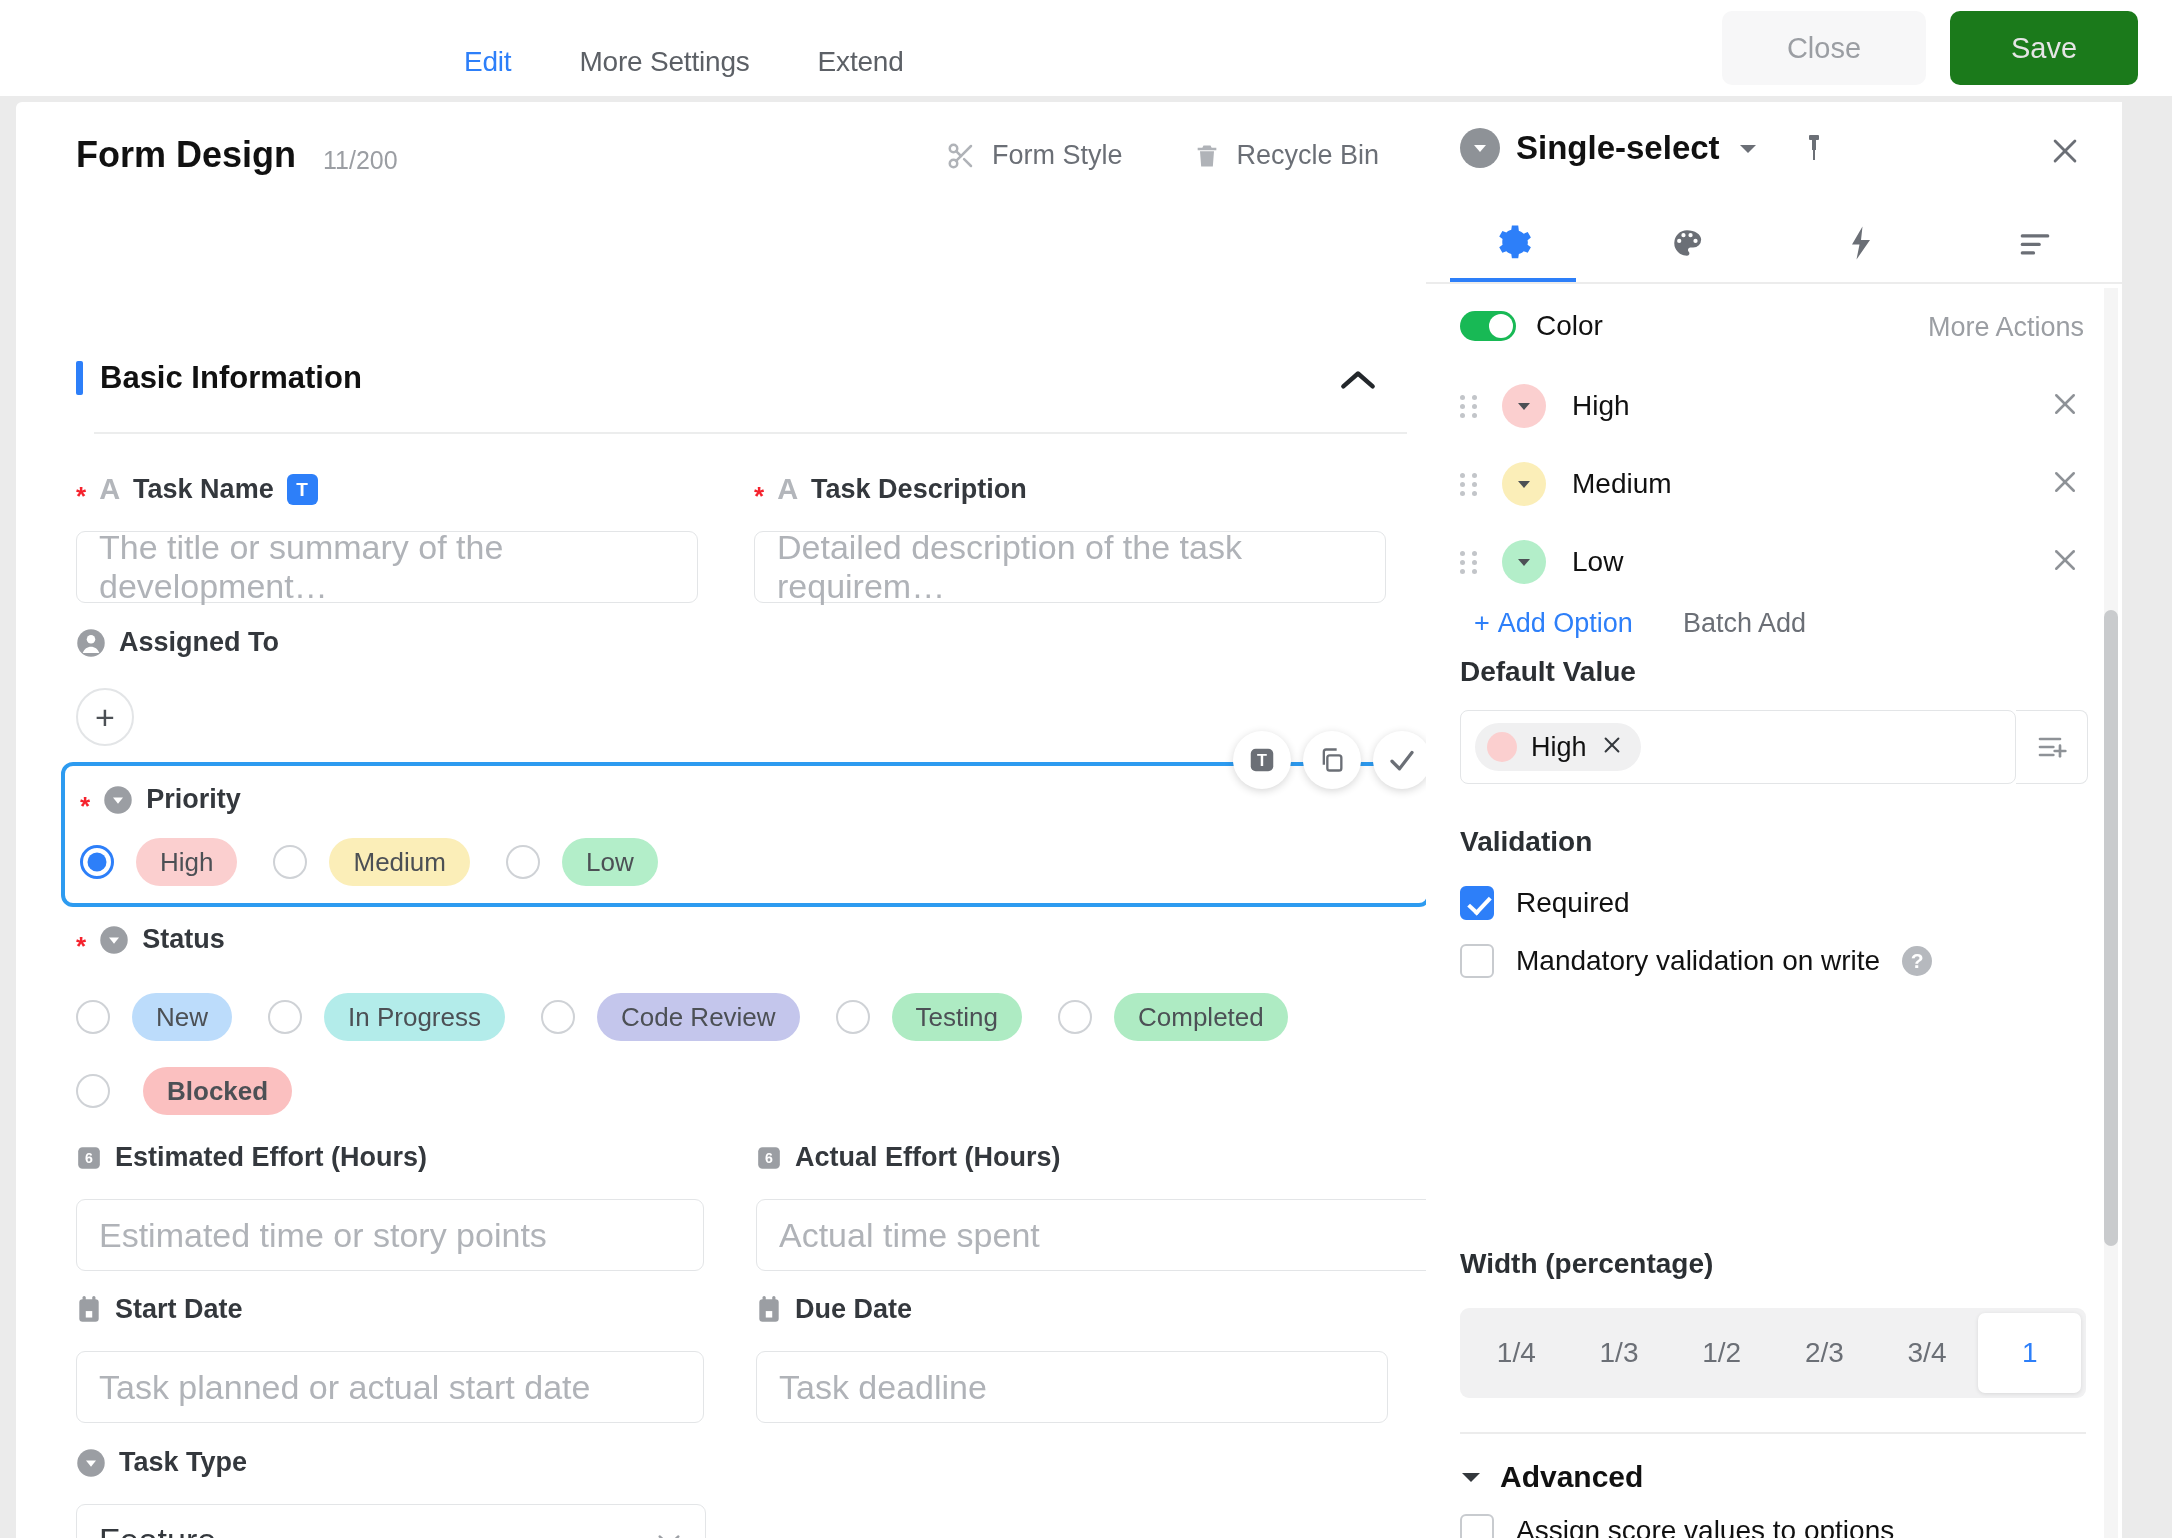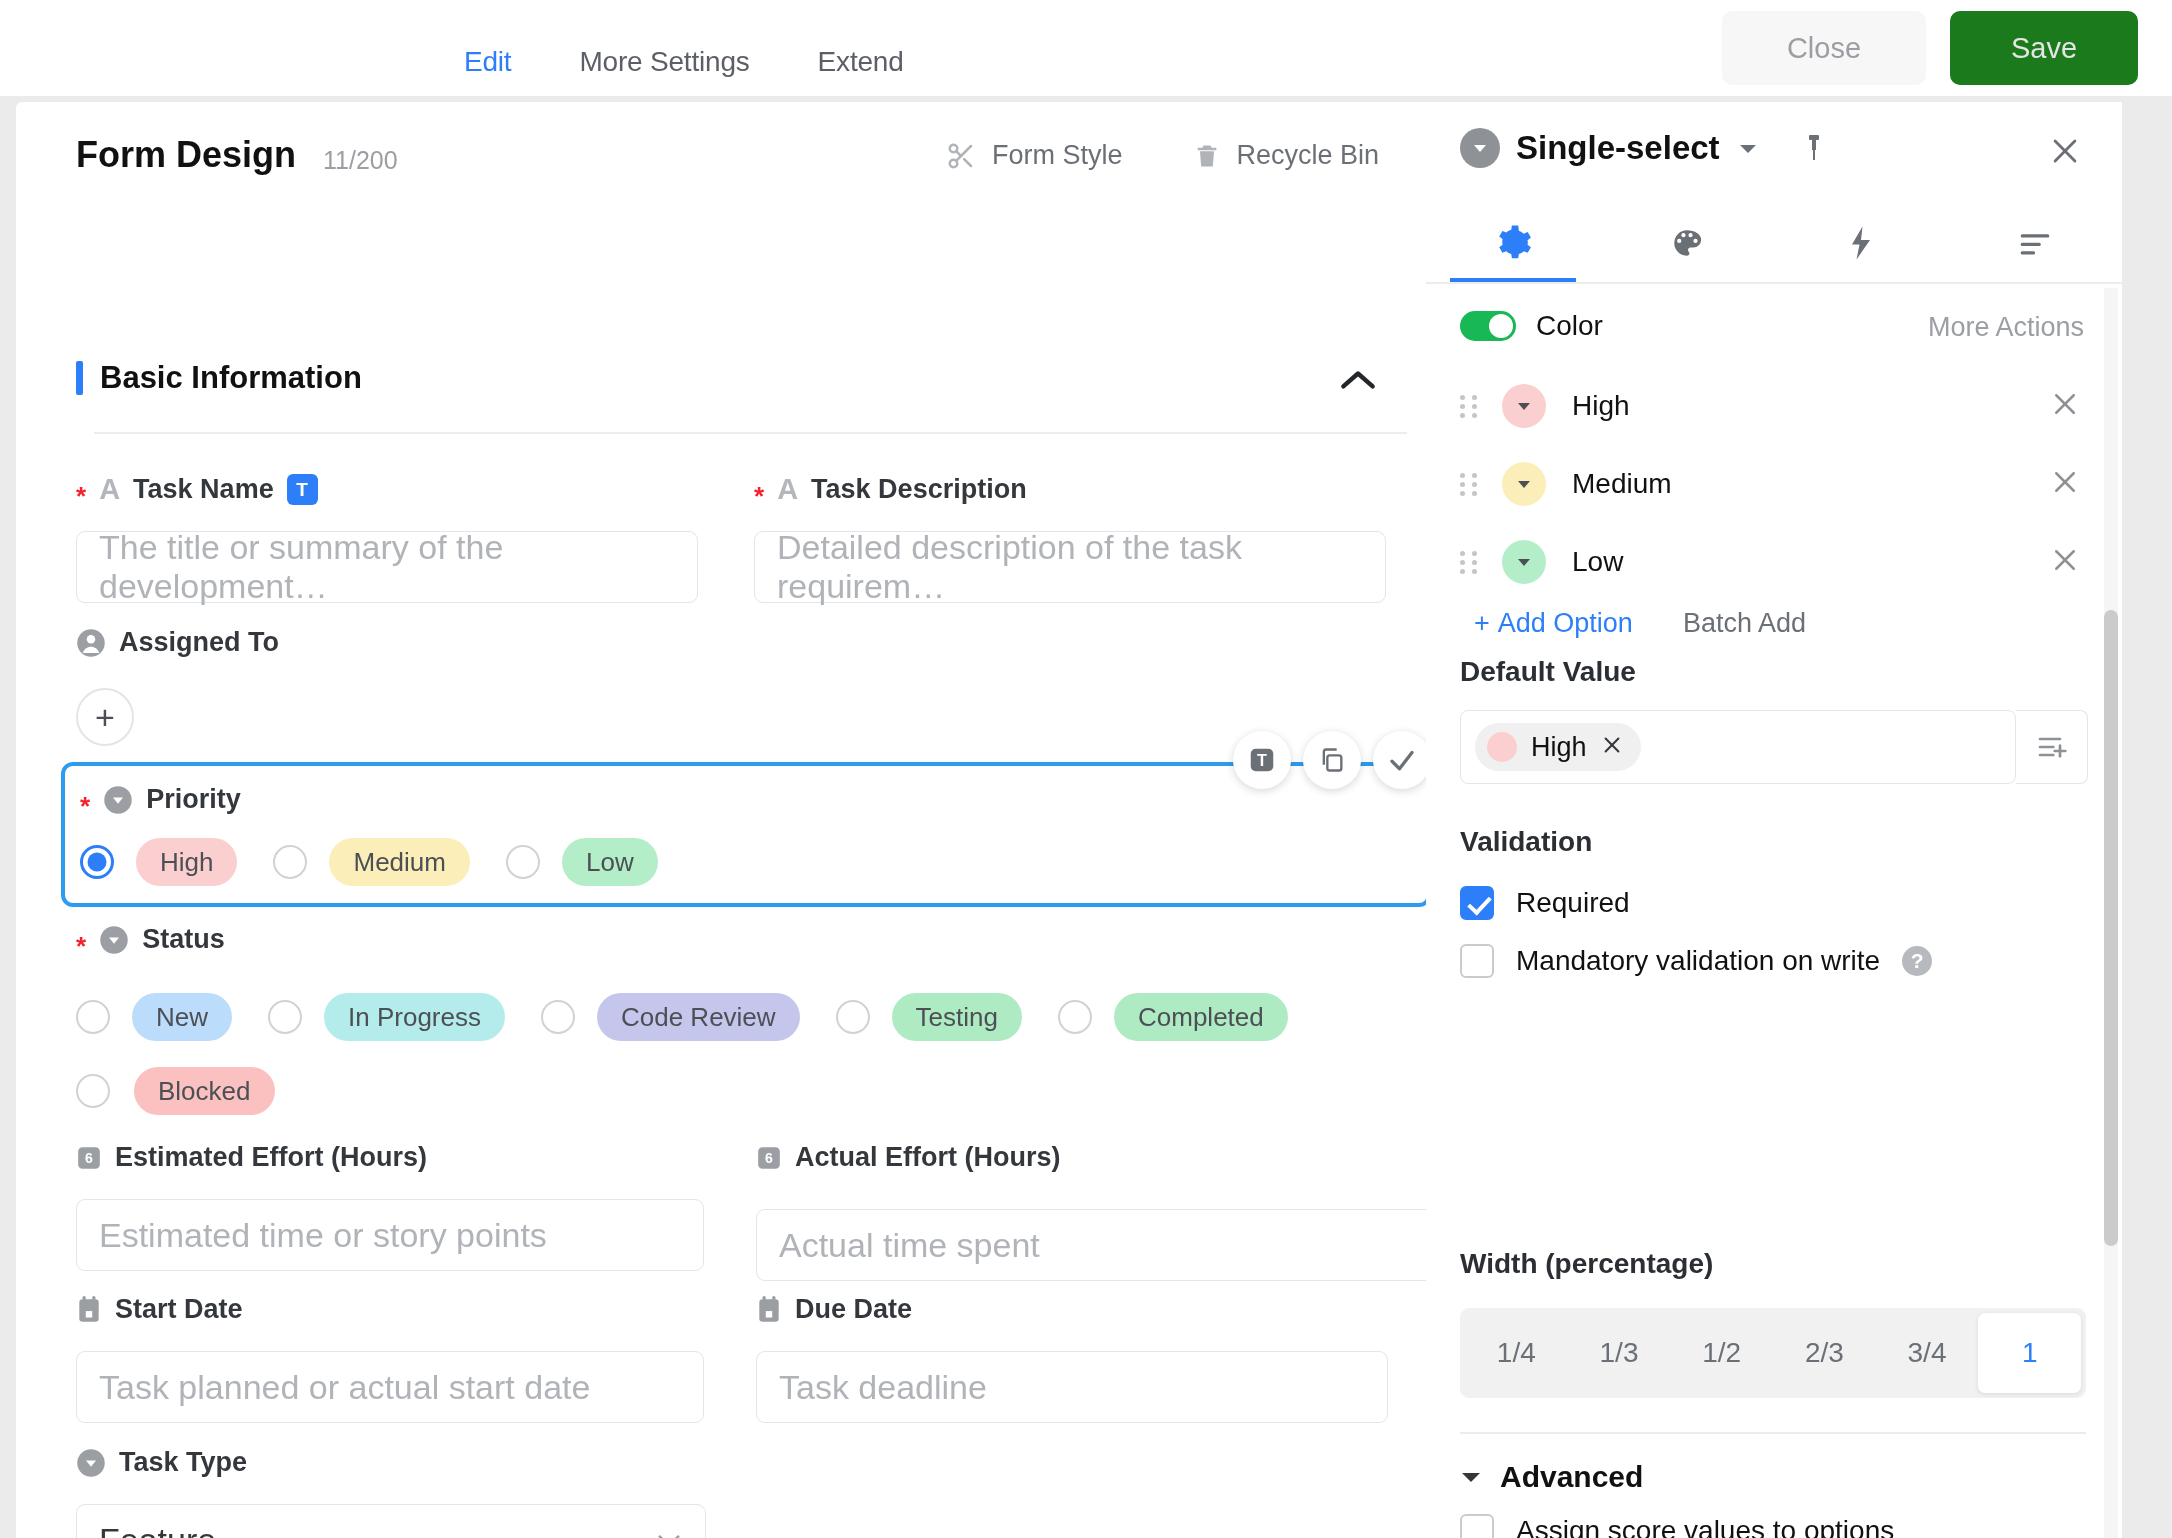--- a/index.html
+++ b/index.html
@@ -367,21 +367,21 @@
           <div class="pill" style="background:#bcdcfb;">New</div>
           <div class="radio" style="margin-left:14px;"></div>
           <div class="pill" style="background:#b3ecea;">In Progress</div>
           <div class="radio" style="margin-left:14px;"></div>
           <div class="pill" style="background:#c4c6ec;">Code Review</div>
           <div class="radio" style="margin-left:14px;"></div>
           <div class="pill" style="background:#aeebc3;">Testing</div>
           <div class="radio" style="margin-left:14px;"></div>
           <div class="pill" style="background:#aeebc3;">Completed</div>
         </div>
-        <div class="radio-row" style="margin-top:26px; gap:24px;">
+        <div class="radio-row" style="margin-top:26px; gap:33px;font-weight:bold;">
           <div class="radio"></div>
           <div class="pill" style="background:#fbc0c0;">Blocked</div>
         </div>
       </div>
 
       <div style="position:absolute; left:60px; top:1040px;">
         <div class="field-label">
           <span class="ic">
             <svg width="26" height="26" viewBox="0 0 24 24">
                 <rect x="2" y="2" width="20" height="20" rx="4" fill="#9b9ea3"></rect>
@@ -398,21 +398,21 @@
       <div style="position:absolute; left:740px; top:1040px;">
         <div class="field-label">
           <span class="ic">
             <svg width="26" height="26" viewBox="0 0 24 24">
                 <rect x="2" y="2" width="20" height="20" rx="4" fill="#9b9ea3"></rect>
                 <text x="12" y="17" font-size="13" font-family="Liberation Sans, sans-serif" font-weight="bold" fill="#fff" text-anchor="middle">6</text>
               </svg>
           </span>
           <span>Actual Effort (Hours)</span>
         </div>
-        <div class="input-box" style="width:730px; height:72px; margin-top:36px;">
+        <div class="input-box" style="width:730px; height:72px; margin-top:26px;">
           <span class="ph">Actual time spent</span>
         </div>
       </div>
 
       <div style="position:absolute; left:60px; top:1192px;">
         <div class="field-label">
           <span class="ic">
             <svg width="26" height="28" viewBox="0 0 24 26" fill="#9b9ea3">
                 <rect x="3" y="3" width="18" height="21" rx="3"></rect>
                 <rect x="6" y="0" width="3" height="6" rx="1.4"></rect>

